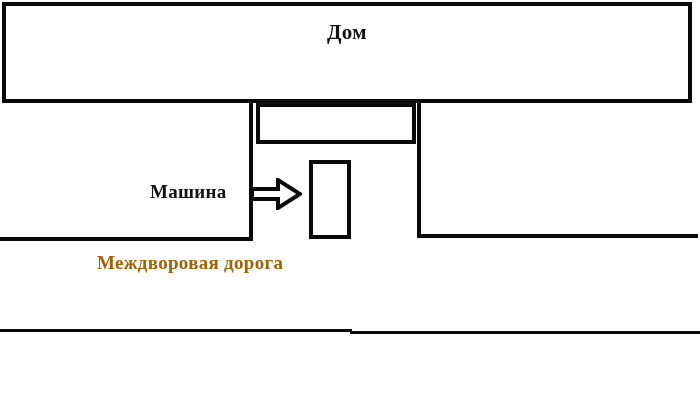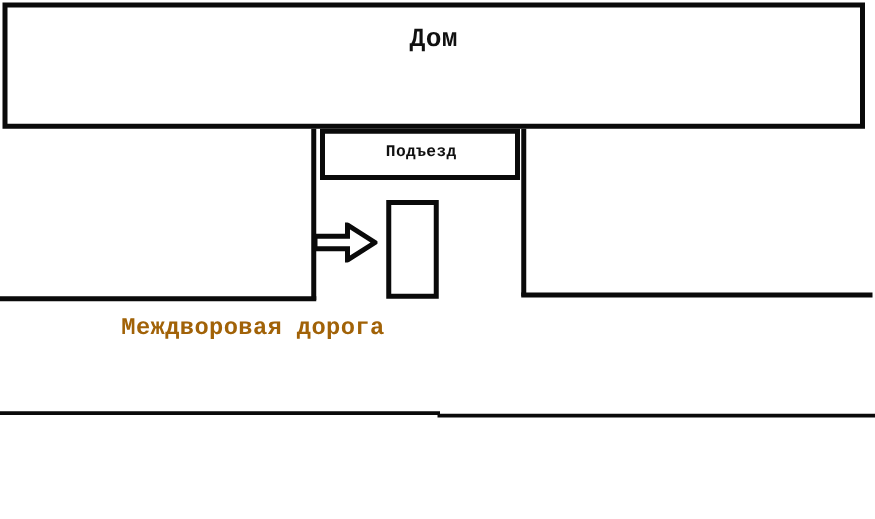--- a/index.html
+++ b/index.html
@@ -6,21 +6,21 @@
     margin: 0;
     padding: 0;
     background: #ffffff;
   }
   #scene {
     position: relative;
     width: 700px;
     height: 415px;
     background: #ffffff;
     overflow: hidden;
-    font-family: Liberation Mono, monospace;
+    font-family: Liberation Serif, serif;
   }
 
   
   .rect {
     position: absolute;
     box-sizing: border-box;
     border: 4px solid #0a0a0a;
     background: transparent;
   }
   .hline {
@@ -82,32 +82,32 @@
 </style>
 </head>
 <body>
 
 <div id="scene" style="background: rgb(255, 255, 255);">
 
   <div class="rect" id="house-rect" style="left: 2px; top: 2px; width: 690px; height: 101px; border-color: rgb(10, 10, 10);"></div>
   <div class="label" id="label-house" style="color: rgb(17, 17, 17);">Дом</div>
 
   <div class="rect" id="entrance-rect" style="left: 256px; top: 103px; width: 160px; height: 41px; border-color: rgb(10, 10, 10);"></div>
-  <div class="label" id="label-entrance" style="color: rgb(17, 17, 17);">Подъезд</div>
 
   <div class="vline" id="wall-left" style="left: 249px; top: 103px; width: 4px; height: 137px; background: rgb(10, 10, 10);"></div>
   <div class="vline" id="wall-right" style="left: 417px; top: 103px; width: 4px; height: 134px; background: rgb(10, 10, 10);"></div>
 
   <div class="rect" id="car-rect" style="left: 309px; top: 160px; width: 42px; height: 79px; border-color: rgb(10, 10, 10);"></div>
 
   <div id="arrow-car">
     <svg viewBox="0 0 52 32" xmlns="http://www.w3.org/2000/svg">
       <polygon points="2,11 28,11 28,2 50,16 28,30 28,21 2,21" fill="#ffffff" stroke="#0a0a0a" stroke-width="4" stroke-linejoin="miter"></polygon>
     </svg>
   </div>
+  <div class="label" id="label-car" style="color: rgb(17, 17, 17);">Машина</div>
 
   <div class="hline" id="road-edge-left" style="left: 0px; top: 237px; width: 253px; height: 4px; background: rgb(10, 10, 10);"></div>
   <div class="hline" id="road-edge-right" style="left: 417px; top: 234px; width: 281px; height: 4px; background: rgb(10, 10, 10);"></div>
   <div class="label" id="label-road" style="color: #a16207;">Междворовая дорога</div>
 
   <div class="hline" id="road-far-left" style="left: 0px; top: 329px; width: 352px; height: 3px; background: rgb(10, 10, 10);"></div>
   <div class="hline" id="road-far-right" style="left: 350px; top: 331px; width: 350px; height: 3px; background: rgb(10, 10, 10);"></div>
 
 </div>
 

